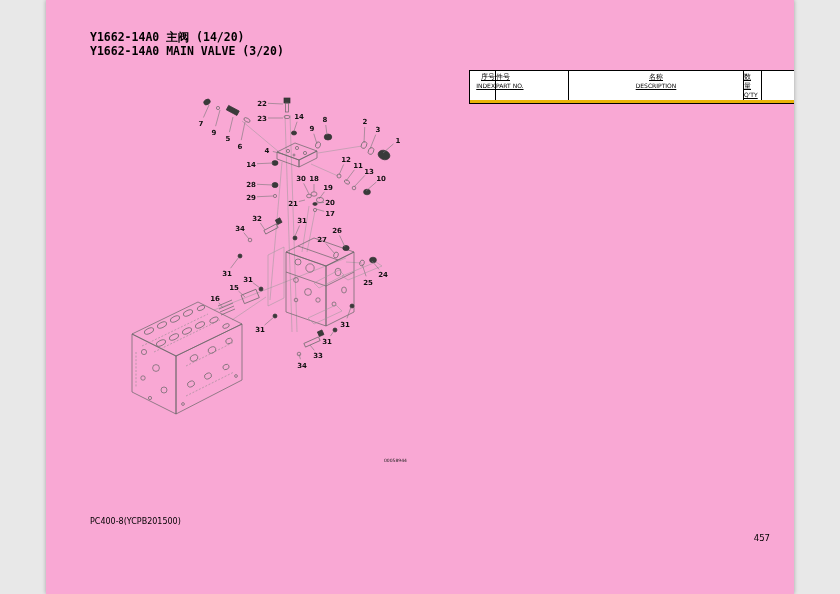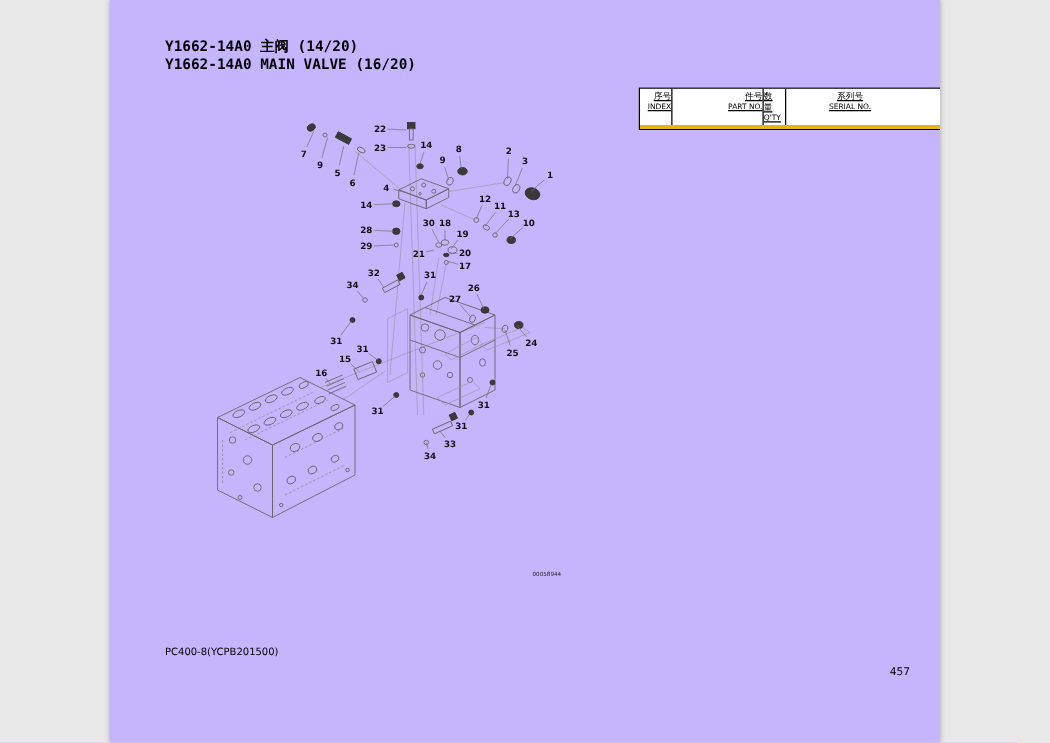--- a/index.html
+++ b/index.html
@@ -1,17 +1,17 @@
 <!DOCTYPE html>
 <html><head>
 <meta charset="utf-8">
 <style>
   html,body{margin:0;padding:0;background:#e8e8e8;}
   .page{
-    position:relative; width:664px; height:594px; background:#c4b5fd;
+    position:relative; width:748px; height:594px; background:#f9a8d4;
     font-family:"DejaVu Sans", sans-serif; color:#111; overflow:hidden;
     margin:0 auto; box-shadow:0 0 4px rgba(0,0,0,.3);
   }
   
   .title-block{position:absolute; left:44px; top:30px; line-height:14px;
     font-family:"DejaVu Sans Mono", monospace; font-weight:bold; font-size:11.5px; letter-spacing:0px; color:#000;}
   
   .footer-left{position:absolute; left:44px; top:517px; font-size:8px; color:#000;}
   .page-number{position:absolute; right:24px; top:533px; font-size:8.5px; font-weight:normal; color:#000;}
   .figure-code{position:absolute; left:338px; top:458px; font-size:4.5px; letter-spacing:0px; color:#222;}
@@ -37,21 +37,21 @@
   .col-qty{width:18px; border-right:1px solid #000; text-align:right; padding-right:4px;}
   .col-ser{width:102px; padding-left:6px;}
 </style>
 </head>
 <body>
 
 <div class="page">
 
   <div class="title-block">
     <div>Y1662-14A0 主阀 (14/20)</div>
-    <div>Y1662-14A0 MAIN VALVE (16/20)</div>
+    <div>Y1662-14A0 MAIN VALVE (3/20)</div>
   </div>
 
   <svg class="diagram" width="390" height="410" viewBox="40 85 390 410" id="diagram">
 
     <g>
       <line class="dwg-thin" x1="239" y1="115" x2="246" y2="332"></line>
       <line class="dwg-thin" x1="244" y1="115" x2="251" y2="332"></line>
       <line class="dwg-thin" x1="196" y1="121" x2="233" y2="152"></line>
       <line class="dwg-thin" x1="236" y1="162" x2="224" y2="300"></line>
       <line class="dwg-thin" x1="272" y1="153" x2="316" y2="146"></line>
@@ -278,23 +278,27 @@
     </svg>
 
   <div class="figure-code">00058944</div>
 
   <div class="ptable">
     <div class="thead">
       <div class="hc col-idx">
         <span class="cn">序号</span>
         <span class="en">INDEX</span>
       </div>
-      <div class="hc col-part" style="text-align:right;padding-left:0;">
+      <div class="hc col-part" style="text-align:left;padding-left:0;">
         <span class="cn">件号</span>
         <span class="en">PART NO.</span>
+      </div>
+      <div class="hc col-desc" style="text-align:center;">
+        <span class="cn">名称</span>
+        <span class="en">DESCRIPTION</span>
       </div>
       <div class="hc col-qty" style="text-align:left;padding-right:16px;">
         <span class="cn">数量</span>
         <span class="en">Q'TY</span>
       </div>
       <div class="hc col-ser" style="text-align:center;padding-left:0;">
         <span class="cn">系列号</span>
         <span class="en">SERIAL NO.</span>
       </div>
     </div>

